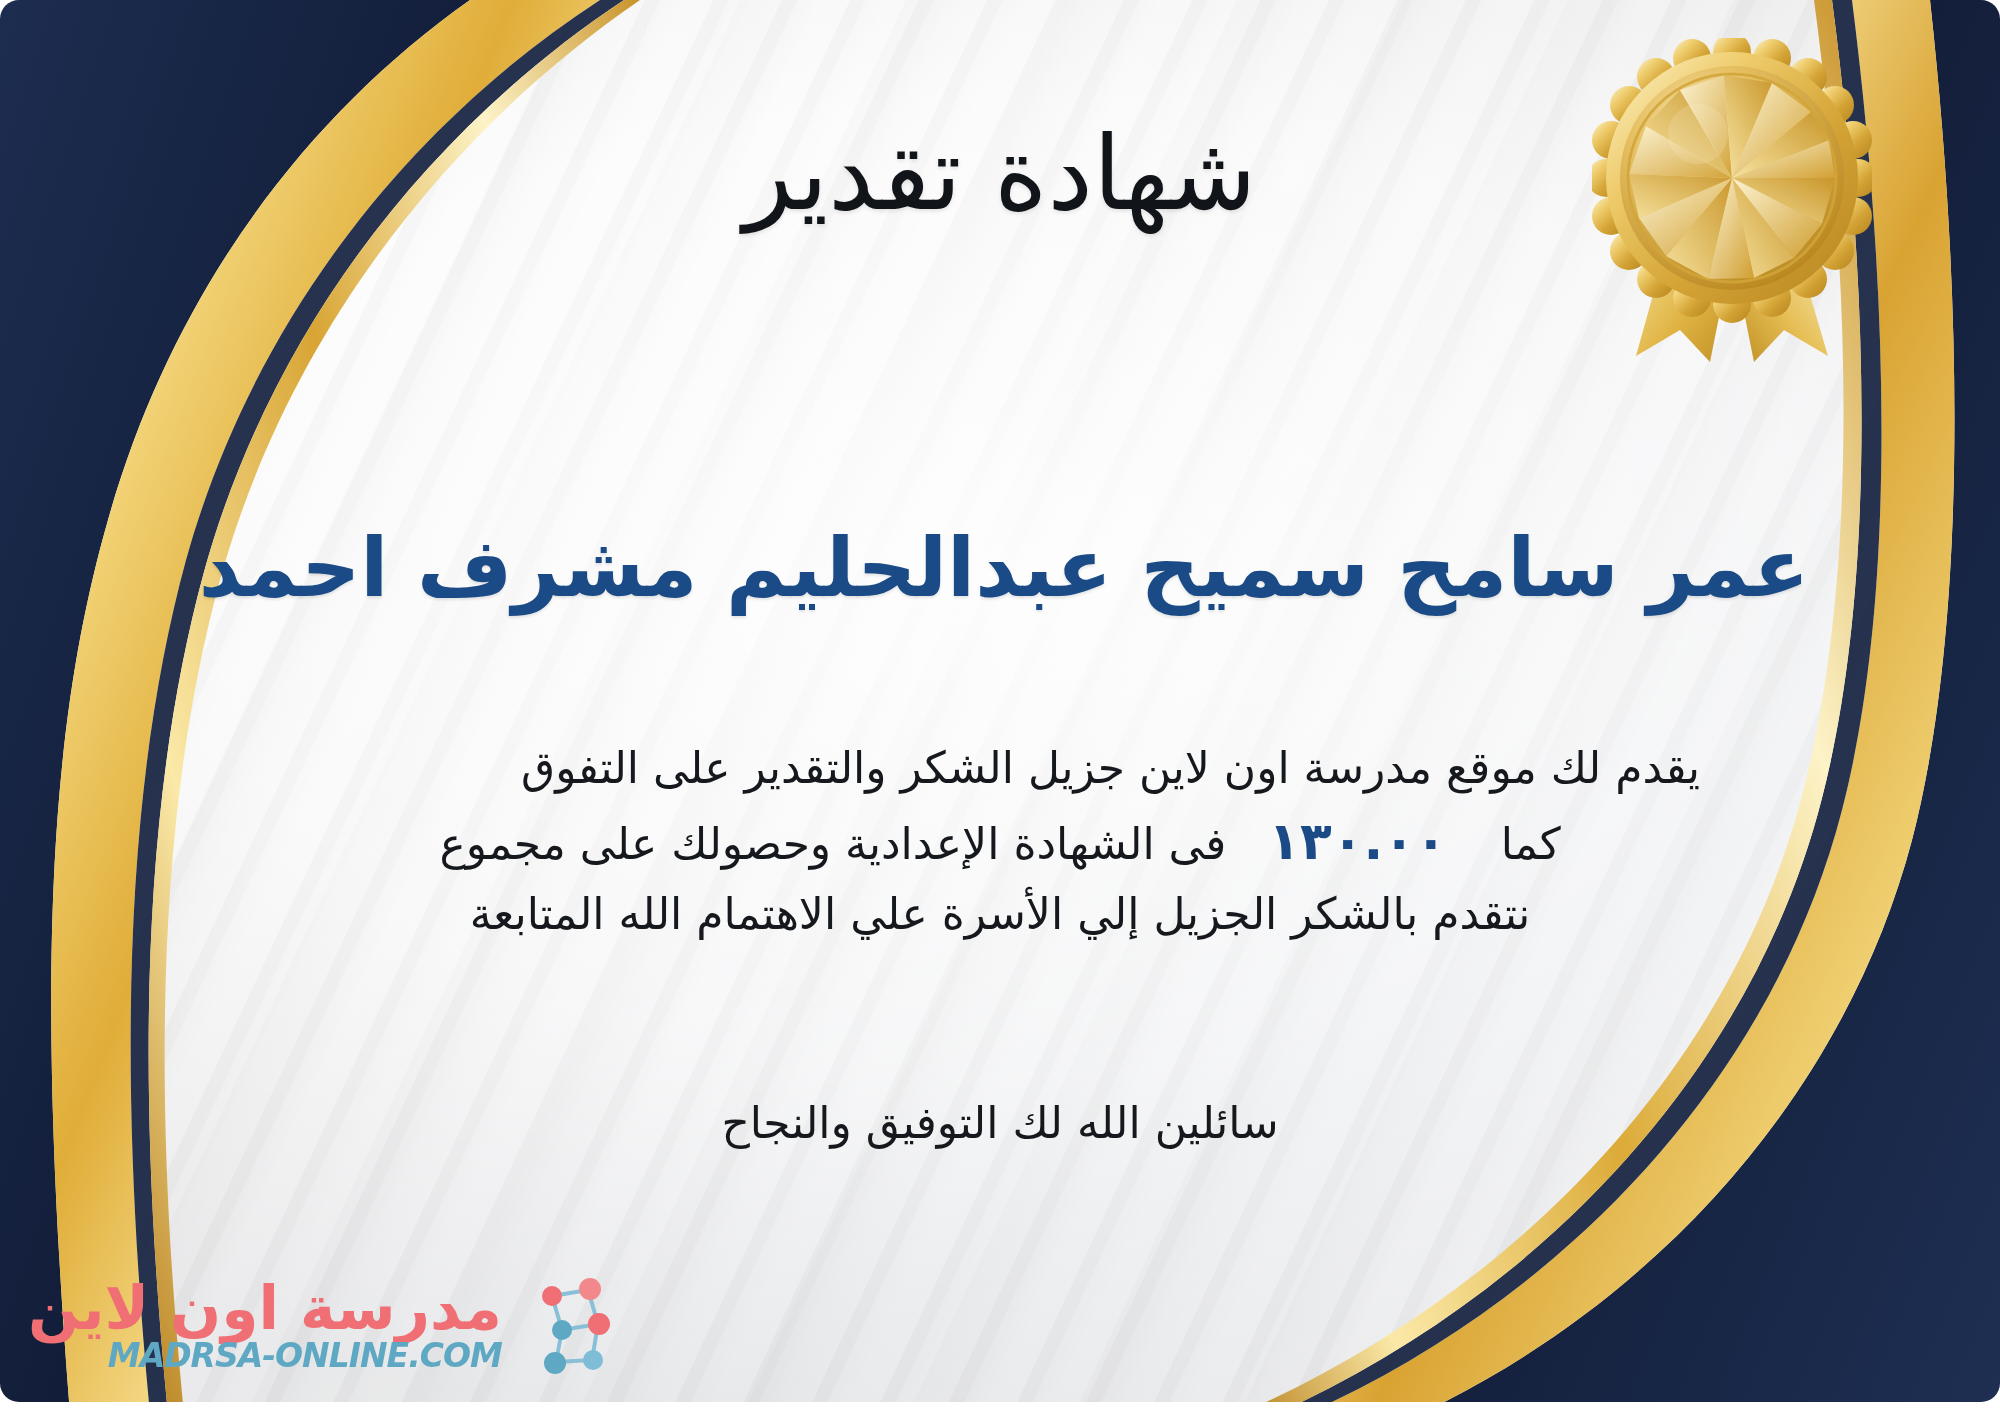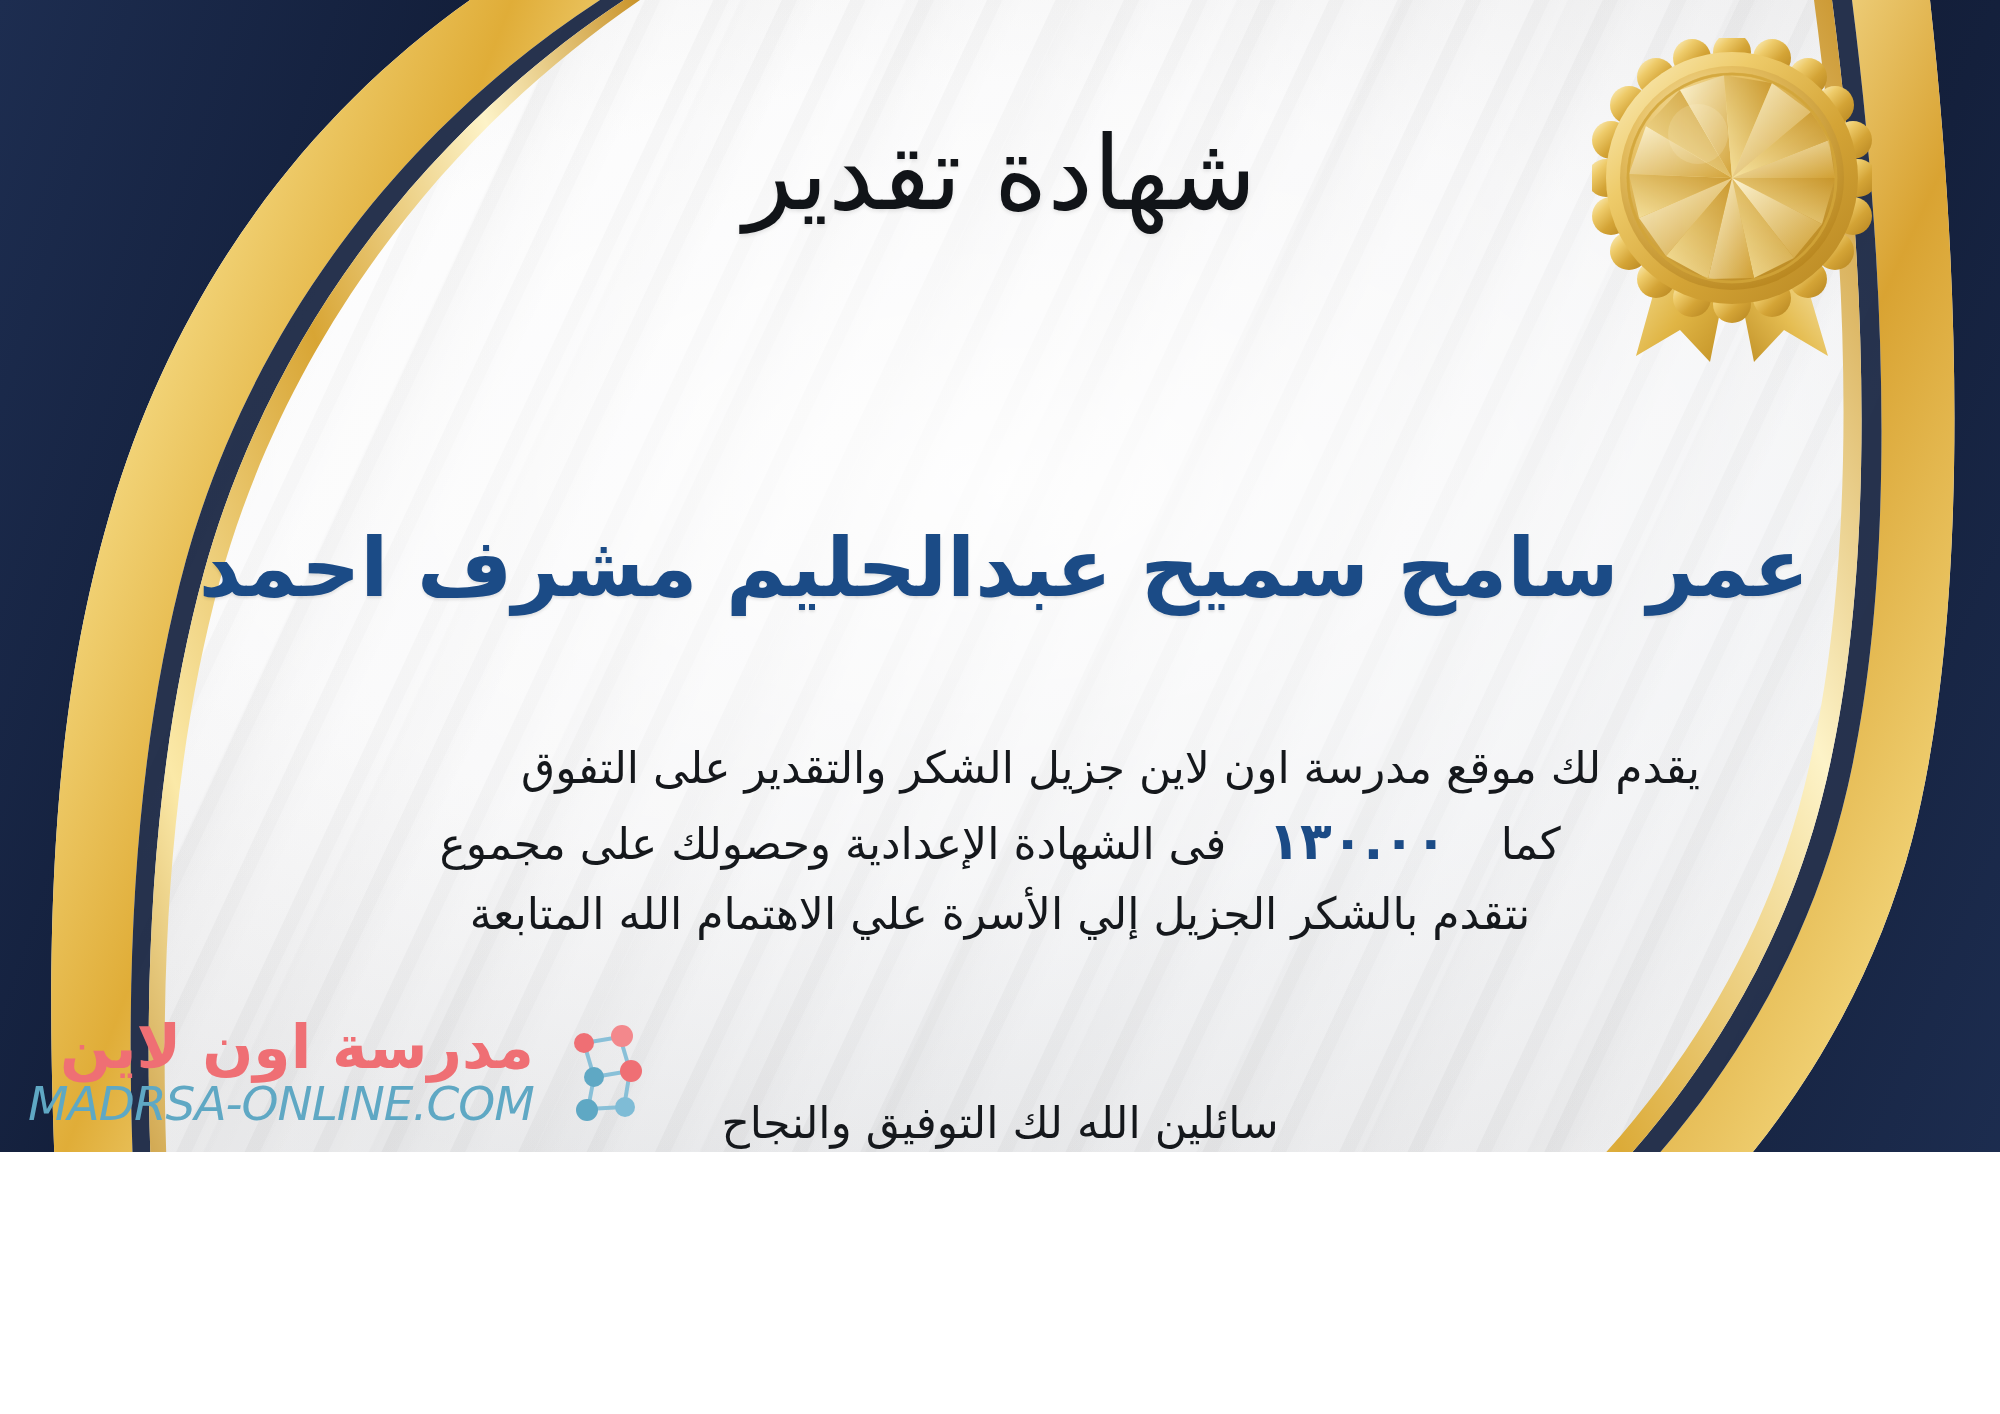--- a/index.html
+++ b/index.html
@@ -2,22 +2,23 @@
 <html lang="ar" dir="rtl"><head>
 <meta charset="utf-8">
 <style>
   html,body{margin:0;padding:0;}
   body{
     width:2000px;height:1414px;overflow:hidden;
     font-family:"DejaVu Sans","Liberation Sans",sans-serif;
     background:#ffffff;
   }
   #certificate{
-    position:relative;width:2000px;height:1152px;overflow:hidden;
+    position:relative;width:2000px;height:1402px;overflow:hidden;
     background:#ffffff;
+    border-radius:19px;
   }
   
   .paper-texture{
     position:absolute;inset:0;
     background:
       repeating-linear-gradient(115deg,
         rgba(0,0,0,0.000) 0px,
         rgba(0,0,0,0.000) 26px,
         rgba(0,0,0,0.030) 27px,
         rgba(0,0,0,0.030) 40px,
@@ -92,21 +93,21 @@
   .brand{
     position:absolute;z-index:6;left:28px;bottom:24px;
     display:flex;flex-direction:row-reverse;align-items:center;gap:24px;
   }
   .brand-text{display:flex;flex-direction:column;align-items:flex-start;}
   .brand-ar{
     font-size:60px;line-height:1.02;font-weight:700;color:#ef6f74;
     direction:rtl;white-space:nowrap;letter-spacing:-1px;
   }
   .brand-en{
-    font-size:47px;line-height:1.05;font-weight:400;color:#5fa8c4;
+    font-size:33px;line-height:1.05;font-weight:700;color:#5fa8c4;
     direction:ltr;white-space:nowrap;letter-spacing:-1px;
     font-style:italic;
   }
   .brand-mark{width:96px;height:104px;flex:0 0 auto;}
 </style>
 </head>
 <body>
 
 <div id="certificate">
 

